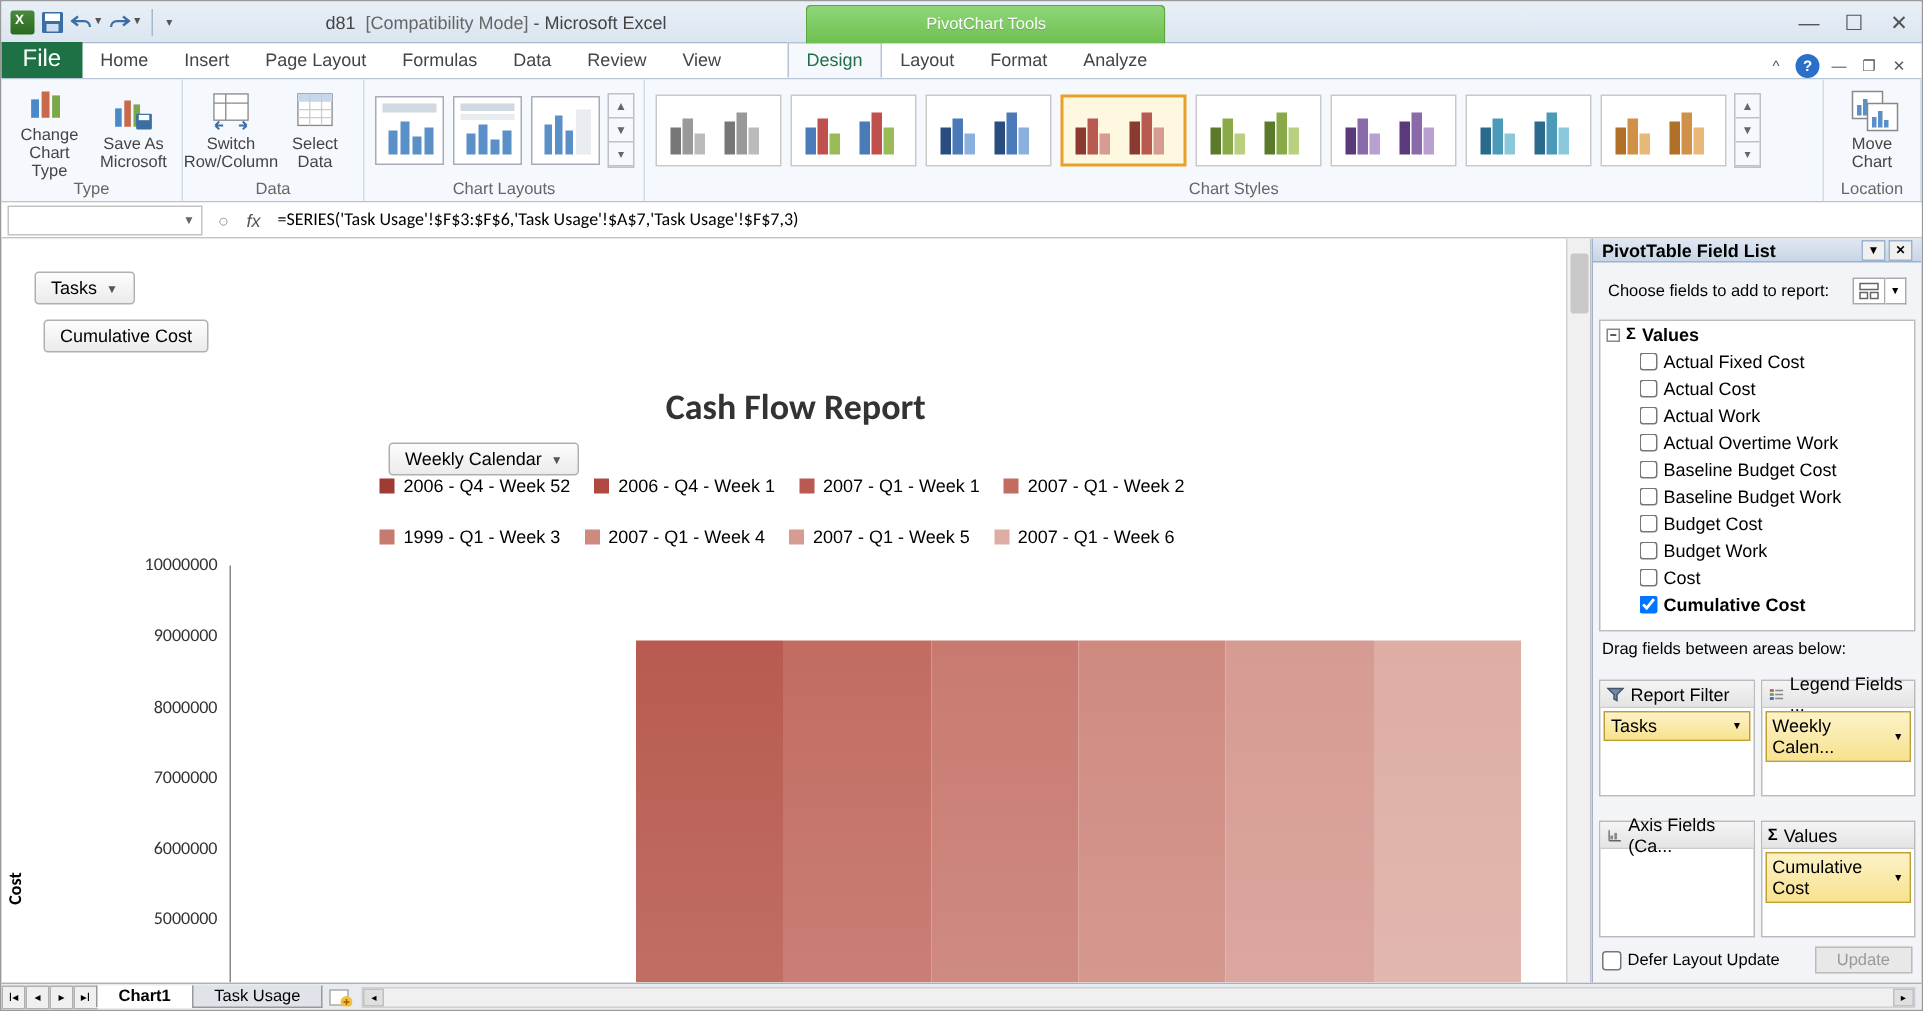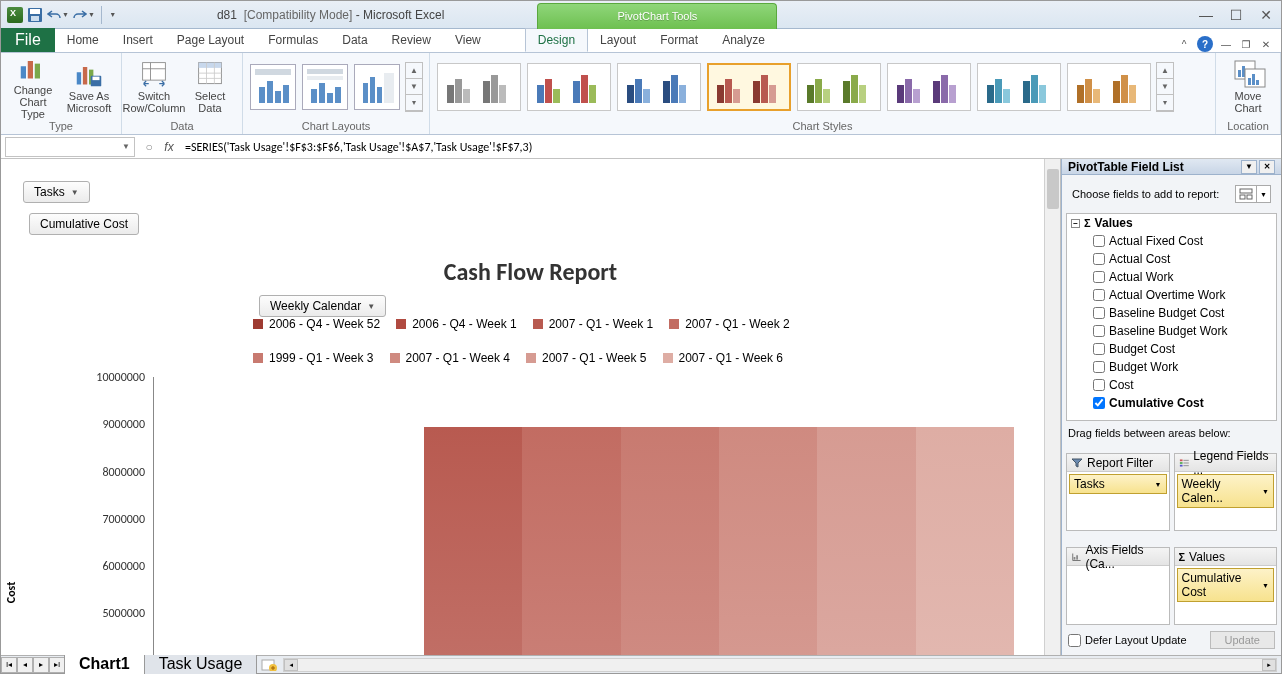--- a/index.html
+++ b/index.html
@@ -106,21 +106,21 @@
 .dz-chip{margin:2px;border:1px solid #c0a030;background:linear-gradient(#fdf2c8,#f7e28e);padding:2px 4px;font-size:11px;display:flex;align-items:center;}
 .dz-chip .dd{margin-left:auto;font-size:7px;}
 .defer-row{display:flex;align-items:center;gap:4px;padding:6px;}
 .defer-row label{font-size:11px;flex:1;}
 .update-btn{padding:2px 14px;border:1px solid #bbb;background:#e8e8e8;color:#999;font-size:11px;}
 
 
 .sheet-tabs{height:18px;background:#e8ecf1;border-top:1px solid #b0b0b0;display:flex;align-items:center;}
 .st-nav{display:flex;}
 .st-nav-btn{width:16px;height:16px;border:1px solid #b0b0b0;background:#f0f0f0;font-size:8px;display:flex;align-items:center;justify-content:center;}
-.st-tab{padding:1px 14px;font-size:16px;border:1px solid #999;border-top:none;background:#e0e4ea;margin-left:-1px;cursor:pointer;}
+.st-tab{padding:1px 14px;font-size:11px;border:1px solid #999;border-top:none;background:#e0e4ea;margin-left:-1px;cursor:pointer;}
 .st-tab.active{background:#fff;font-weight:bold;border-bottom:1px solid #fff;}
 .st-new{width:20px;height:14px;margin-left:2px;display:flex;align-items:center;justify-content:center;}
 .hscroll{flex:1;height:14px;background:#f0f0f0;border:1px solid #d0d0d0;margin:0 4px;position:relative;display:flex;align-items:center;}
 .hscroll .harrow{width:14px;height:12px;background:#e0e0e0;border:1px solid #c0c0c0;font-size:7px;display:flex;align-items:center;justify-content:center;}
 .hscroll .htrack{flex:1;position:relative;}
 </style>
 </head>
 <body>
 
 <div class="app">

